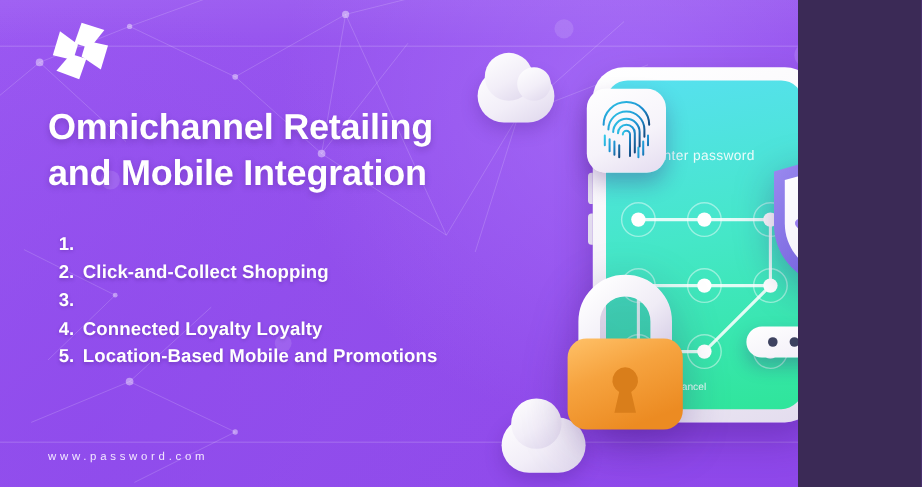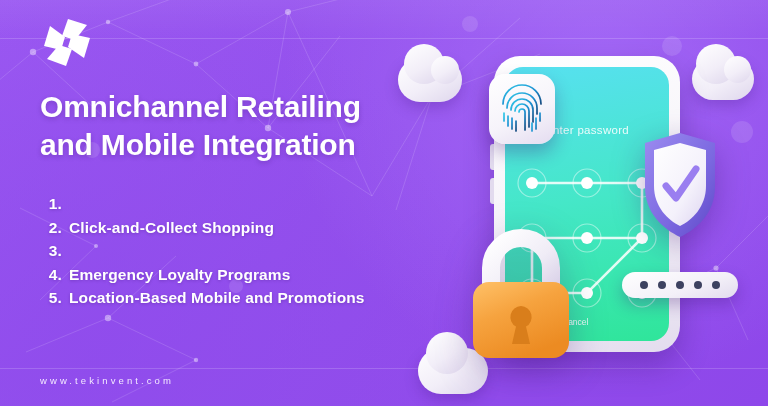--- a/index.html
+++ b/index.html
@@ -2,21 +2,21 @@
 <html><head>
 <meta charset="utf-8">
 <style>
   html, body {
     margin: 0;
     padding: 0;
     background: #3b2a56;
   }
   .stage {
     position: relative;
-    width: 768px;
+    width: 665px;
     height: 406px;
     overflow: hidden;
     font-family: "Liberation Sans", sans-serif;
     background: #9350ec;
   }
 
   
   .bg-base {
     position: absolute;
     inset: 0;
@@ -248,29 +248,29 @@
     </li>
     <li>
       <span class="num">2.</span>
       <span>Click-and-Collect Shopping</span>
     </li>
     <li>
       <span class="num">3.</span>
     </li>
     <li>
       <span class="num">4.</span>
-      <span>Emergency Loyalty Programs</span>
+      <span>Connected Loyalty Loyalty</span>
     </li>
     <li>
       <span class="num">5.</span>
       <span>Location-Based Mobile and Promotions</span>
     </li>
   </ul>
 
-  <div class="site">www.tekinvent.com</div>
+  <div class="site">www.password.com</div>
 
   <div class="cloud" style="left:398px; top:58px; width:64px; height:44px; border-radius:22px;">
     <div class="lobe" style="left:6px; top:-14px; width:40px; height:40px;"></div>
     <div class="lobe" style="left:33px; top:-2px; width:28px; height:28px;"></div>
   </div>
 
   <div class="cloud" style="left:692px; top:58px; width:62px; height:42px; border-radius:21px;">
     <div class="lobe" style="left:4px; top:-14px; width:40px; height:40px;"></div>
     <div class="lobe" style="left:32px; top:-2px; width:27px; height:27px;"></div>
   </div>

